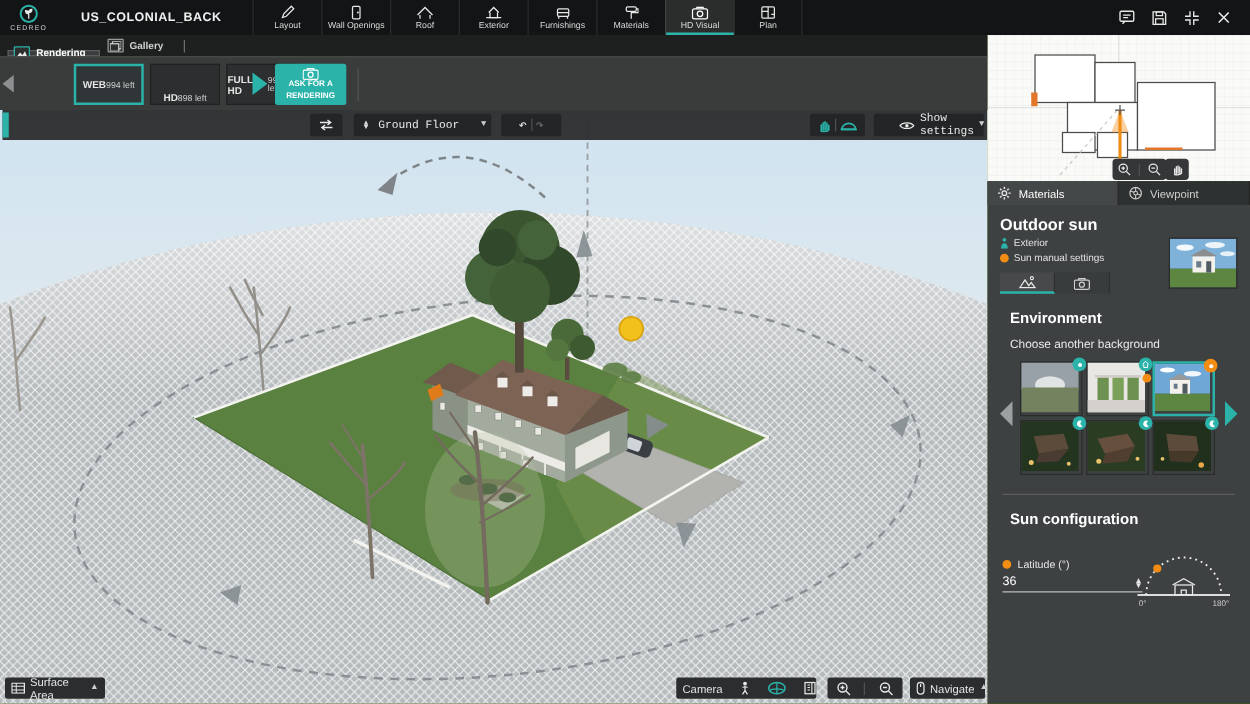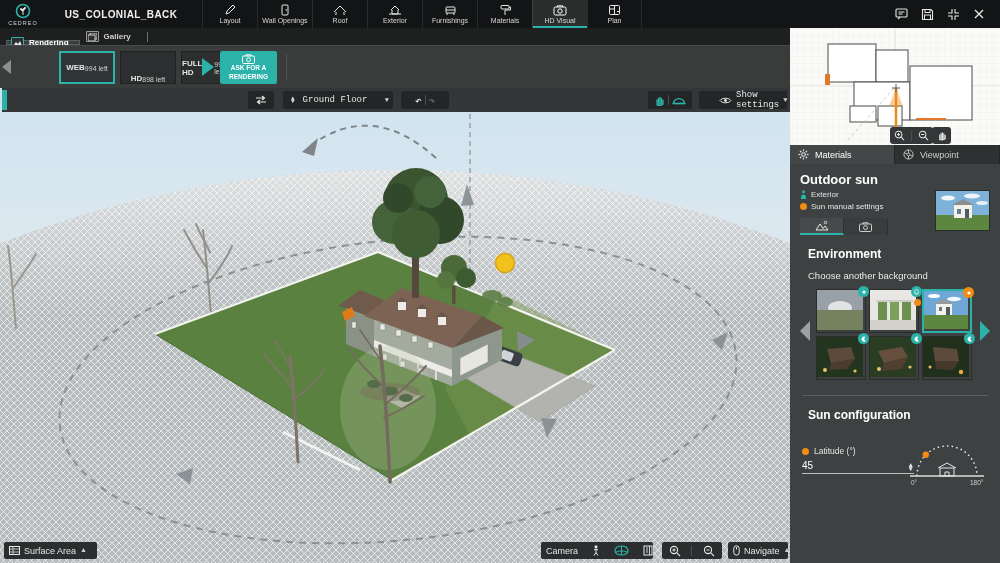--- a/index.html
+++ b/index.html
@@ -449,21 +449,21 @@
             <svg width="13" height="9" viewBox="0 0 13 9">
               <path d="M1 4.5C3 1.5 10 1.5 12 4.5 10 7.5 3 7.5 1 4.5z" fill="none" stroke="#e8e8e8" stroke-width="1"></path>
               <circle cx="6.5" cy="4.5" r="1.4" fill="#e8e8e8"></circle>
             </svg>
           </span>
         <span style="flex:1;">Show settings</span>
         <span style="font-size:7px; color:#cfcfcf;">▼</span>
       </div>
     </div>
 
-    <div class="overlay-btn" style="left:4px; width:93px;text-align:center;">
+    <div class="overlay-btn" style="left:4px; width:80px;">
       <span>
           <svg width="11" height="9" viewBox="0 0 11 9">
             <rect x="0.5" y="0.5" width="10" height="8" fill="none" stroke="#e8e8e8"></rect>
             <path d="M0.5 3h10M0.5 6h10M4 0.5v8" stroke="#e8e8e8" stroke-width="0.8"></path>
           </svg>
         </span>
       <span>Surface Area</span>
       <span class="chev-up">▲</span>
     </div>
 
@@ -766,21 +766,21 @@
 
       <div class="sec-title" style="font-size:12px;">Sun configuration</div>
 
 
       <div class="field-row">
         <div class="field-label">
           <span class="odot"></span>
           <span>Latitude (°)</span>
         </div>
         <div class="field-value-line">
-          <span class="field-value">45</span>
+          <span class="field-value">36</span>
           <span class="fstep">
               <span>▲</span>
               <span>▼</span>
             </span>
         </div>
         <div class="dome-dial">
           <svg width="86" height="46" viewBox="0 0 86 46">
             <line x1="6" y1="34" x2="80" y2="34" stroke="#dddddd" stroke-width="1.5"></line>
             <path d="M13 34A30 30 0 0 1 73 34" fill="none" stroke="#e9e9e9" stroke-width="1.5" stroke-dasharray="1.5,3.2"></path>
             <g stroke="#e9e9e9" stroke-width="1" fill="none">

